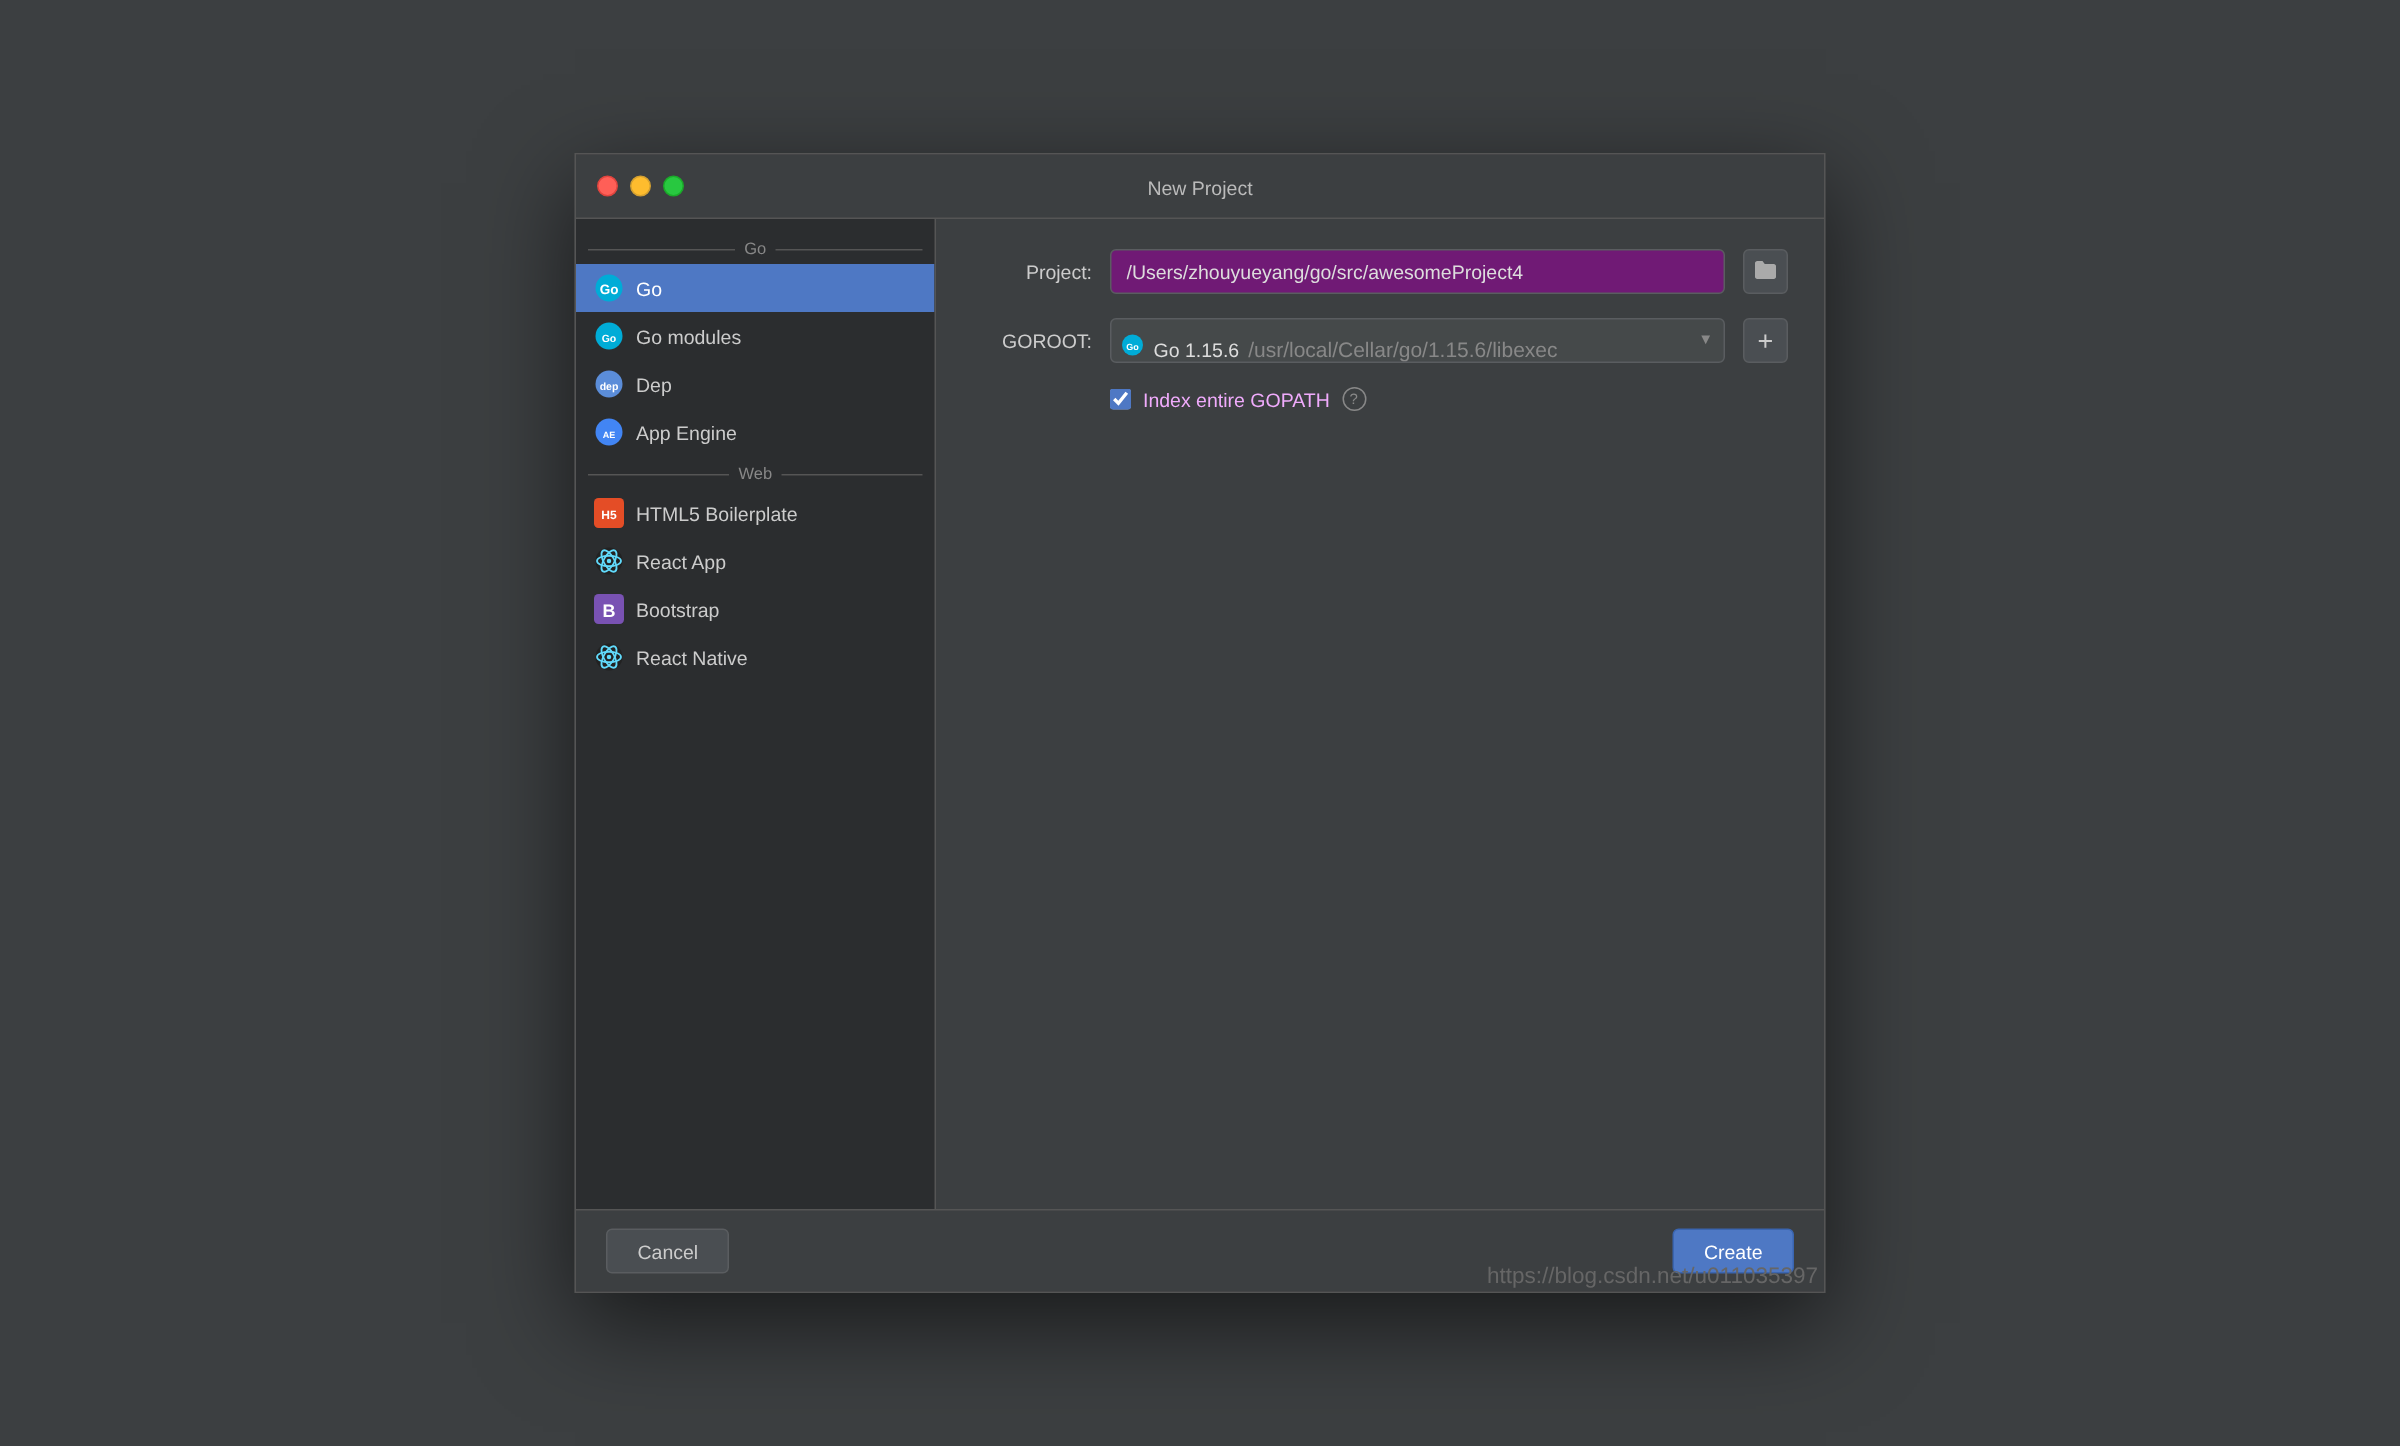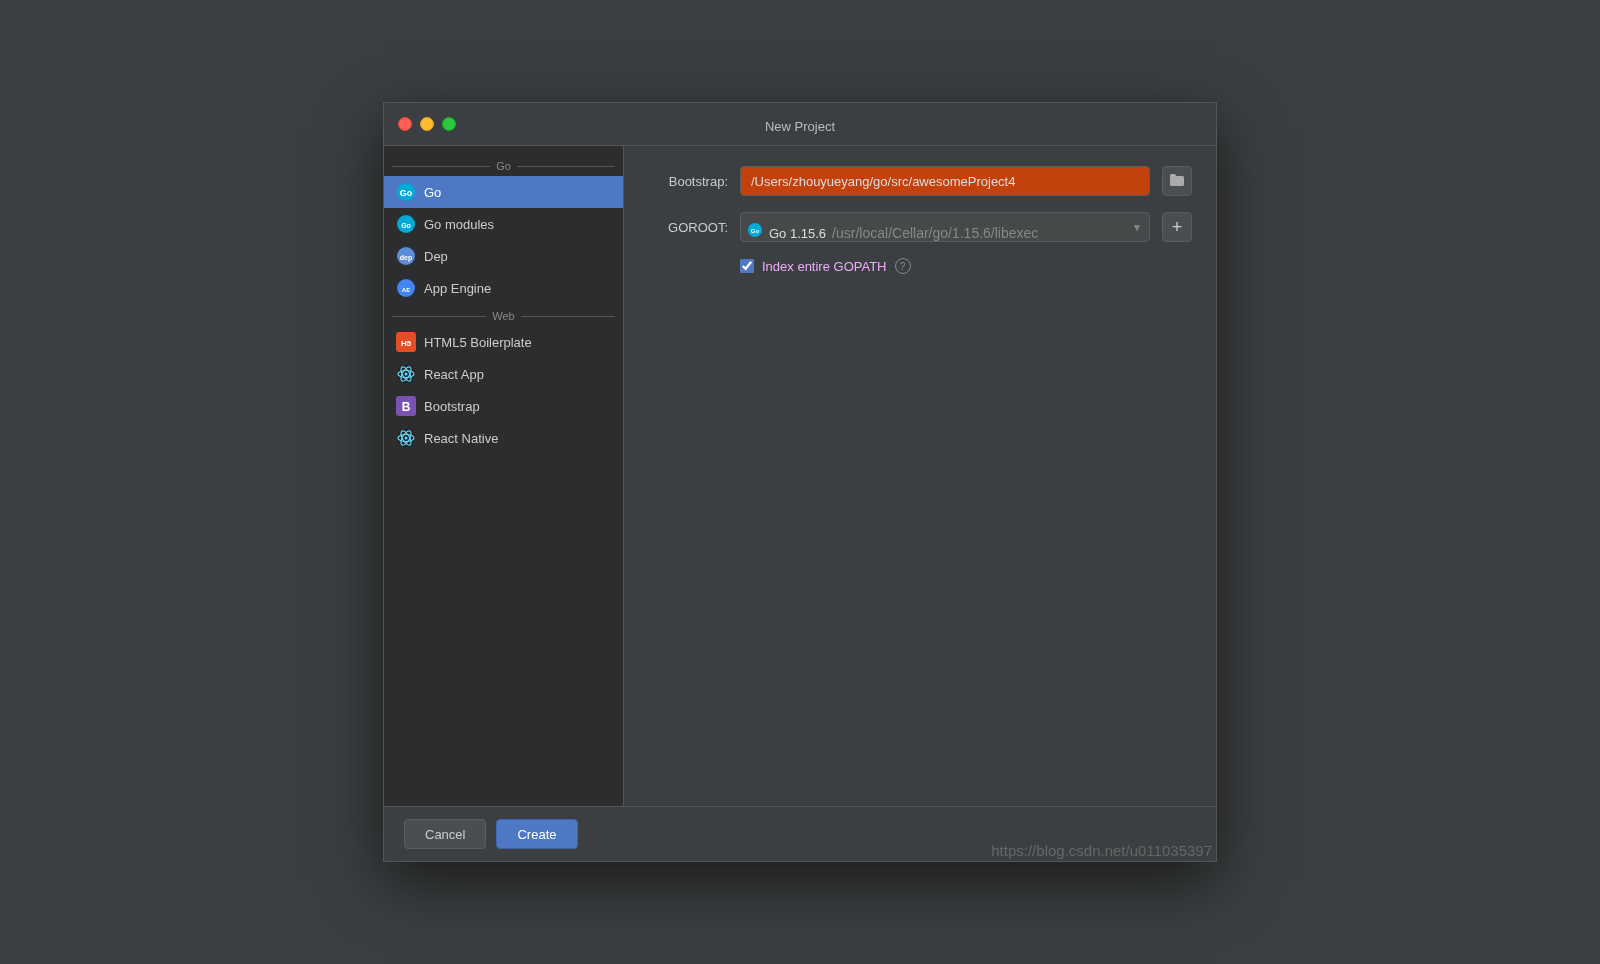--- a/index.html
+++ b/index.html
@@ -139,21 +139,21 @@
     .form-label {
       color: #ccc;
       font-size: 13px;
       min-width: 80px;
       text-align: right;
       flex-shrink: 0;
     }
 
     .form-input {
       flex: 1;
-      background: #c2410c;
+      background: #701a75;
       border: 1px solid #5a5d60;
       border-radius: 4px;
       color: #ddd;
       font-size: 13px;
       padding: 5px 10px;
       height: 30px;
       outline: none;
     }
 
     .browse-button {
@@ -248,26 +248,25 @@
       font-size: 10px;
       display: inline-flex;
       align-items: center;
       justify-content: center;
       cursor: pointer;
       font-style: normal;
     }
 
     .dialog-footer {
       display: flex;
-      justify-content: flex-start;
+      justify-content: space-between;
       align-items: center;
       padding: 12px 20px;
       border-top: 1px solid #555;
       background: #3c3f41;
-      gap: 10px;
       flex-shrink: 0;
       position: relative;
     }
 
     .footer-url {
       position: absolute;
       right: 4px;
       bottom: 2px;
       font-size: 15px;
       color: #666;
@@ -405,21 +404,21 @@
             <circle cx="10" cy="10" r="1.5" fill="#61dafb"></circle>
           </svg>
         </span>
         <span>React Native</span>
       </div>
     </div>
 
     <div class="content-area">
 
       <div class="form-row">
-        <label class="form-label">Bootstrap:</label>
+        <label class="form-label">Project:</label>
         <input class="form-input" type="text" value="/Users/zhouyueyang/go/src/awesomeProject4" style="">
         <button class="browse-button" title="Browse">
           <span>
             <svg width="16" height="14" viewBox="0 0 16 14" fill="none">
               <path d="M1 2.5C1 1.67 1.67 1 2.5 1H6l1.5 2H13.5C14.33 3 15 3.67 15 4.5V11.5C15 12.33 14.33 13 13.5 13H2.5C1.67 13 1 12.33 1 11.5V2.5Z" fill="#aaa"></path>
             </svg>
           </span>
         </button>
       </div>
 

